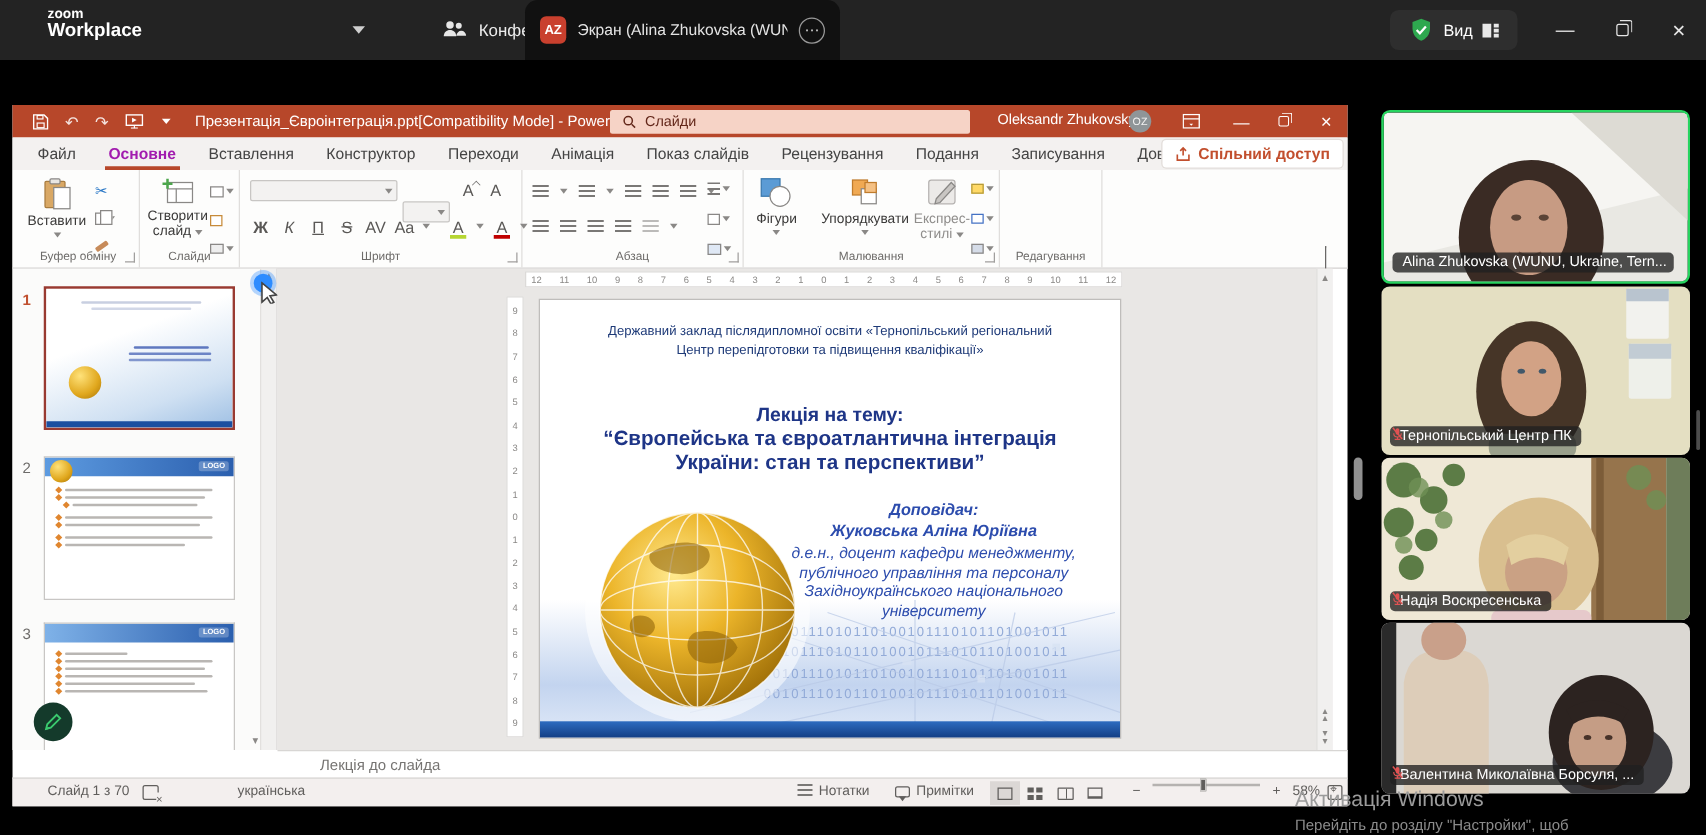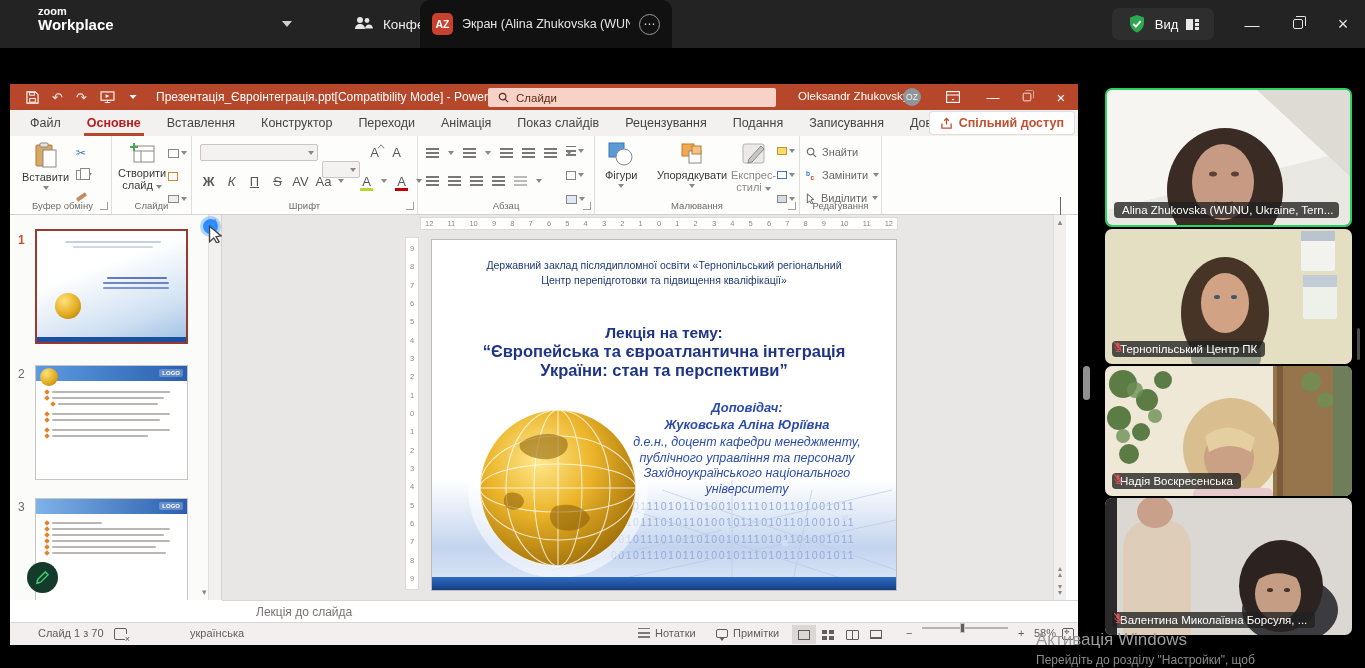--- a/index.html
+++ b/index.html
@@ -36,21 +36,21 @@
   #ppt-title { position:absolute; left:146px; top:6px; font-size:12px; color:#fff; white-space:nowrap; }
   #ppt-search { position:absolute; left:478px; top:4px; width:288px; height:19px; background:#f6d3c6; border-radius:2px; display:flex; align-items:center; gap:7px; padding:0 10px; }
   #ppt-search span { font-size:11.5px; color:#63271a; }
   #ppt-user { position:absolute; left:788px; top:6px; font-size:11.5px; color:#fff; }
   #ppt-avatar { position:absolute; left:893px; top:4px; width:18px; height:18px; border-radius:50%; background:#8f9598; color:#f2f2f2; font-size:8.5px; display:flex; align-items:center; justify-content:center; }
   .ppt-winbtn { position:absolute; top:0; width:34px; height:26px; display:flex; align-items:center; justify-content:center; color:#fff; font-size:13px; }
 
   
   #tabrow { position:absolute; left:0; top:26px; width:1068px; height:26px; background:#f3f1f0; display:flex; align-items:center; padding-left:20px; gap:26px; }
   .rtab { font-size:12.5px; color:#444; white-space:nowrap; }
-  .rtab.active { color:#b91c1c; font-weight:bold; position:relative; }
+  .rtab.active { color:#a21caf; font-weight:bold; position:relative; }
   .rtab.active::after { content:""; position:absolute; left:-3px; right:-3px; bottom:-6px; height:3px; background:#b7472a; }
   #share-btn { position:absolute; right:4px; top:2px; height:22px; background:#fff; border-radius:3px; display:flex; align-items:center; gap:6px; padding:0 10px; color:#c24f2e; font-size:12.5px; font-weight:bold; box-shadow:0 0 0 1px #e2ddda; }
 
   
   #ribbon { position:absolute; left:0; top:52px; width:1068px; height:79px; background:#fdfdfc; border-bottom:1px solid #d4d1cf; }
   .rgroup { position:absolute; top:0; height:78px; border-right:1px solid #e0dedc; }
   .rgroup .glabel { position:absolute; bottom:3px; left:0; right:0; text-align:center; font-size:9.5px; color:#6d6b69; }
   .launcher { position:absolute; right:3px; bottom:4px; width:8px; height:8px; border-left:1px solid #8a8886; border-bottom:1px solid #8a8886; transform:rotate(-90deg); opacity:.8; }
   .bigbtn { position:absolute; top:6px; display:flex; flex-direction:column; align-items:center; gap:3px; font-size:11px; color:#3b3a39; text-align:center; }
   .mini { display:flex; align-items:center; gap:2px; height:18px; color:#6a6867; font-size:12px; }
@@ -412,44 +412,20 @@
         <div class="mini">
             <span class="sq" style="width:10px;height:8px;background:#d5dce8"></span>
             <span class="dd"></span>
           </div>
       </div>
       <div class="glabel">Малювання</div>
       <div class="launcher"></div>
     </div>
 
     <div class="rgroup" style="left:790px; width:82px;">
-      <div class="abs" style="left:6px; top:7px; display:flex; flex-direction:column; gap:5px; font-size:11px; color:#3b3a39;">
-        <div class="mini" style="font-size:11px; gap:5px;">
-          <svg width="11" height="11" viewBox="0 0 12 12">
-              <circle cx="5" cy="5" r="3.6" fill="none" stroke="#6a6867" stroke-width="1.2"></circle>
-              <line x1="8" y1="8" x2="11" y2="11" stroke="#6a6867" stroke-width="1.2"></line>
-            </svg>
-          <span>Знайти</span>
-        </div>
-        <div class="mini" style="font-size:11px; gap:5px;">
-          <svg width="11" height="11" viewBox="0 0 12 12">
-              <text x="0" y="6" font-size="7" fill="#2b78c6" font-weight="bold">b</text>
-              <text x="5" y="11" font-size="7" fill="#c0392b" font-weight="bold">c</text>
-            </svg>
-          <span>Замінити</span>
-            <span class="dd"></span>
-        </div>
-        <div class="mini" style="font-size:11px; gap:5px;">
-          <svg width="10" height="11" viewBox="0 0 10 12">
-              <path d="M1 1l7 6-3 .5 2 3.5-1.5 1-2-3.5L1 11z" fill="#fff" stroke="#555"></path>
-            </svg>
-          <span>Виділити</span>
-            <span class="dd"></span>
-        </div>
-      </div>
       <div class="glabel">Редагування</div>
     </div>
 
     <div class="abs" style="left:1050px; top:62px;"><span class="chev-up"></span></div>
   </div>
 
   <div id="docrow">
     <div id="thumbpane">
       <div class="thumbnum" style="top:18px; color:#c0502f; font-weight:bold;">1</div>
       <div class="thumb sel" style="top:14px;">
@@ -625,21 +601,21 @@
   </div>
 
   <div id="notesbar">
     <span>Лекція до слайда</span>
   </div>
 
   <div id="statusbar">
     <span class="sb" style="left:28px;">Слайд 1 з 70</span>
     <span class="sb acc-ic" style="left:104px; top:5px;"></span>
     <span class="sb" style="left:146px;margin-left:34px;">українська</span>
-    <span class="sb" style="left:628px; display:flex; gap:5px; align-items:center;">
+    <span class="sb" style="left:628px; display:flex; gap:5px; ">
         <span class="lines3" style="width:12px"></span>
         <span>Нотатки</span>
       </span>
     <span class="sb" style="left:706px; display:flex; gap:5px; align-items:center;">
         <span class="bubble-ic"></span>
         <span>Примітки</span>
       </span>
     <span class="sb viewbtns" style="left:782px; top:2px;">
       <span class="vb on">
           <span class="n-ic"></span>

